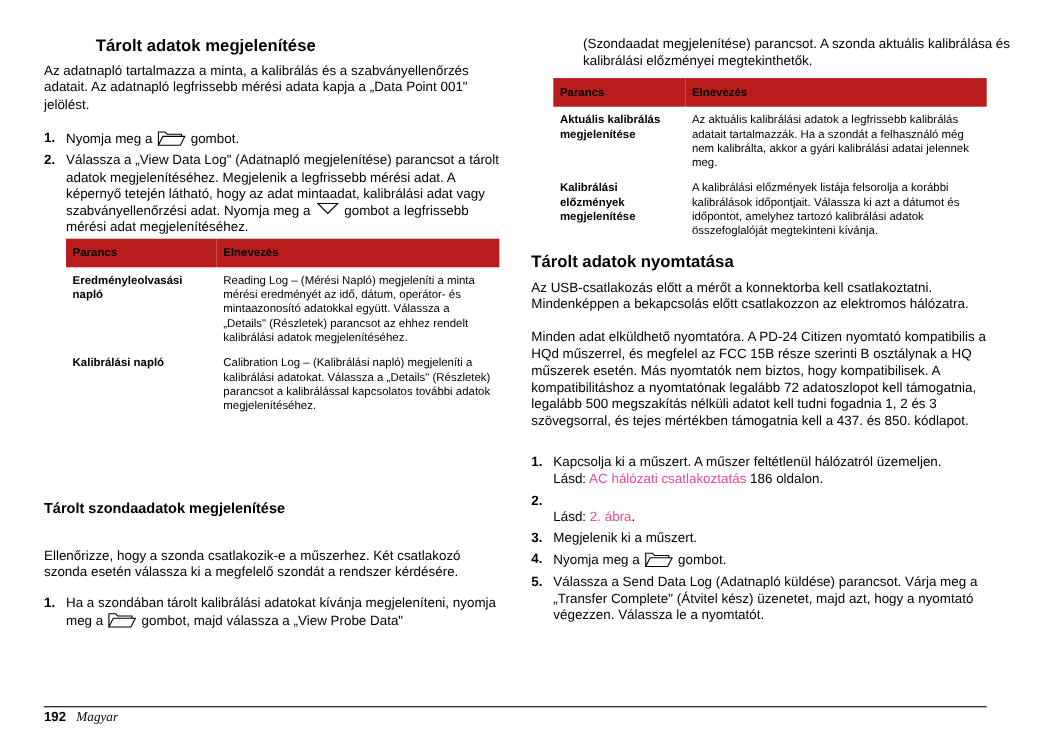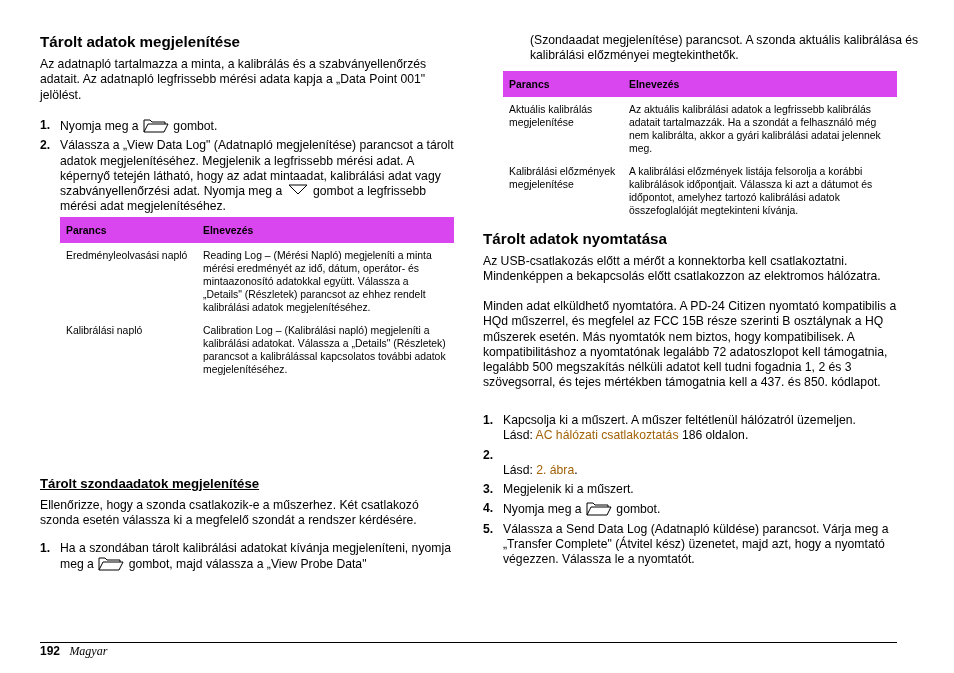--- a/index.html
+++ b/index.html
@@ -14,26 +14,26 @@
     h3.subsection { font-size: 13.2px; font-weight: bold; line-height: 16px; position: absolute; left: 0; }
     p.body { position: absolute; left: 0; width: 414px; }
 
     ol.steps { list-style: none; position: absolute; left: 0; width: 414px; }
     ol.steps li { position: relative; padding-left: 20px; margin-bottom: 4px; }
     ol.steps li .num { position: absolute; left: 0; top: 0; font-weight: bold; }
 
     .icon-folder { display: inline-block; width: 26px; height: 15px; vertical-align: -3px; margin: 0 1px; }
     .icon-down { display: inline-block; width: 20px; height: 11px; vertical-align: 0px; margin: 0 2px; }
 
-    a.link { color: #a16207; text-decoration: none; }
+    a.link { color: #ec4899; text-decoration: none; }
 
     table.cmd { position: absolute; border-collapse: collapse; font-size: 10.4px; line-height: 13px; }
-    table.cmd th { background: #d946ef; text-align: left; font-weight: bold; padding: 7px 6px 6px 6px; height: 22px; vertical-align: middle; }
+    table.cmd th { background: #b91c1c; text-align: left; font-weight: bold; padding: 7px 6px 6px 6px; height: 22px; vertical-align: middle; }
     table.cmd td { padding: 6px 6px 4px 6px; vertical-align: top; }
-    table.cmd td.cmd-name { font-weight: normal; }
+    table.cmd td.cmd-name { font-weight: bold; }
 
     .footer-rule { position: absolute; left: 40px; top: 642px; width: 857px; height: 1px; background: #000; }
     .footer { position: absolute; left: 40px; top: 644px; font-size: 12px; line-height: 14px; }
     .footer .page-num { font-weight: bold; margin-right: 6px; }
     .footer .lang { font-style: italic; font-family: Liberation Serif, serif; }
   </style>
 </head>
 <body>
 
 <svg width="0" height="0" style="position:absolute">
@@ -41,21 +41,21 @@
     <symbol id="sym-folder" viewBox="0 0 26 15">
       <path d="M1 14 L1 2 L7 2 L9 4 L22 4 L22 6 M1 14 L5 6 L25 6 L21 14 Z" fill="none" stroke="#000" stroke-width="1"></path>
     </symbol>
     <symbol id="sym-down" viewBox="0 0 20 11">
       <path d="M1 1 L19 1 L10 10 Z" fill="none" stroke="#000" stroke-width="1"></path>
     </symbol>
   </defs>
 </svg>
 
 <div class="col col-left">
-  <h2 class="section" style="top:33px;">Tárolt adatok megjelenítése</h2>
+  <h2 class="section" style="top:33px;margin-left:47px;">Tárolt adatok megjelenítése</h2>
   <p class="body" style="top:57px;">Az adatnapló tartalmazza a minta, a kalibrálás és a szabványellenőrzés adatait. Az adatnapló legfrissebb mérési adata kapja a „Data Point 001" jelölést.</p>
 
   <ol class="steps" style="top:118px;">
     <li>
       <span class="num">1.</span>
       <span>Nyomja meg a</span>
       <svg class="icon-folder">
           <use href="#sym-folder"></use>
         </svg>
       <span>gombot.</span>
@@ -86,21 +86,21 @@
         <td class="cmd-name">Eredményleolvasási napló</td>
         <td>Reading Log – (Mérési Napló) megjeleníti a minta mérési eredményét az idő, dátum, operátor- és mintaazonosító adatokkal együtt. Válassza a „Details" (Részletek) parancsot az ehhez rendelt kalibrálási adatok megjelenítéséhez.</td>
       </tr>
       <tr>
         <td class="cmd-name">Kalibrálási napló</td>
         <td>Calibration Log – (Kalibrálási napló) megjeleníti a kalibrálási adatokat. Válassza a „Details" (Részletek) parancsot a kalibrálással kapcsolatos további adatok megjelenítéséhez.</td>
       </tr>
     </tbody>
   </table>
 
-  <h3 class="subsection" style="top:476px;text-decoration:underline;">Tárolt szondaadatok megjelenítése</h3>
+  <h3 class="subsection" style="top:454px;">Tárolt szondaadatok megjelenítése</h3>
   <p class="body" style="top:498px;">Ellenőrizze, hogy a szonda csatlakozik-e a műszerhez. Két csatlakozó szonda esetén válassza ki a megfelelő szondát a rendszer kérdésére.</p>
 
   <ol class="steps" style="top:541px;">
     <li>
       <span class="num">1.</span>
       <span>Ha a szondában tárolt kalibrálási adatokat kívánja megjeleníteni, nyomja meg a</span>
       <svg class="icon-folder">
           <use href="#sym-folder"></use>
         </svg>
       <span>gombot, majd válassza a „View Probe Data"</span>

